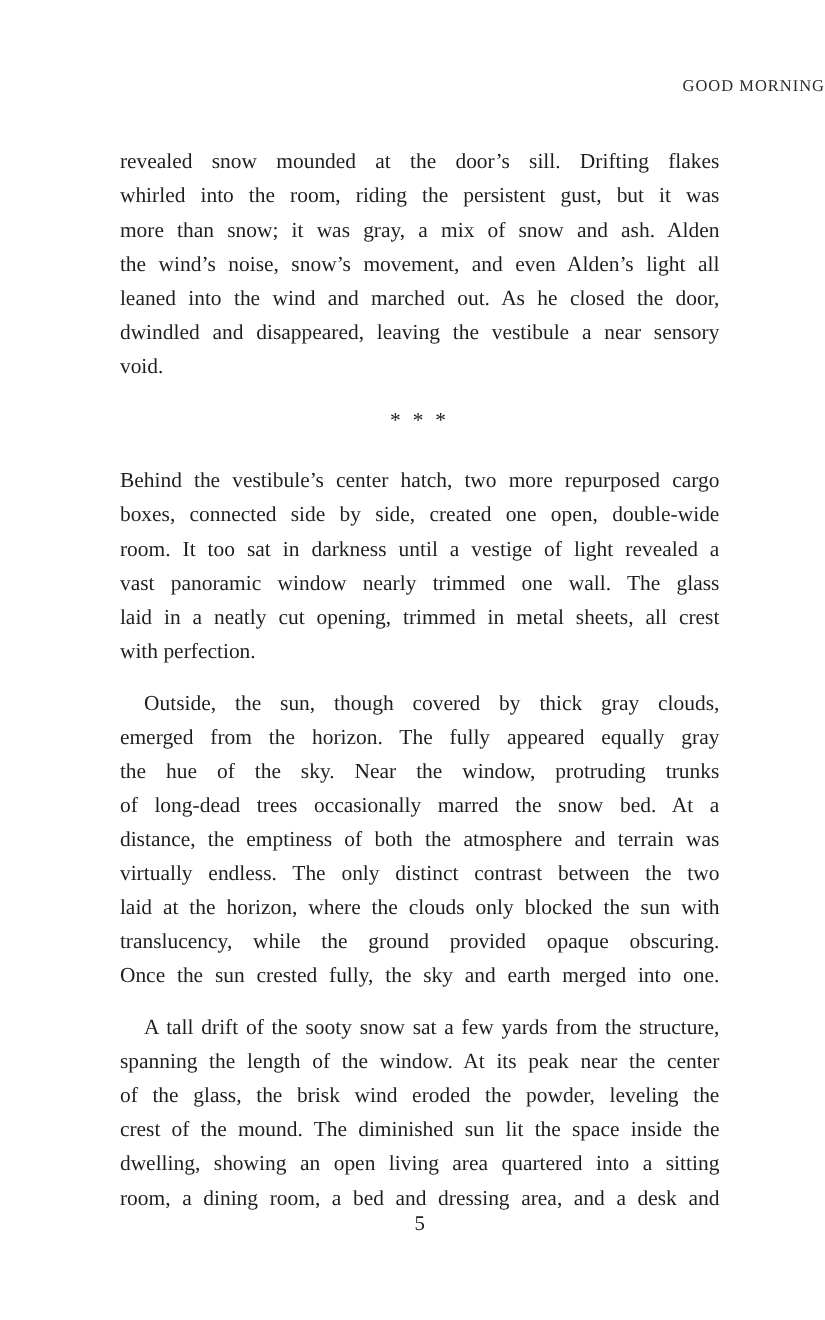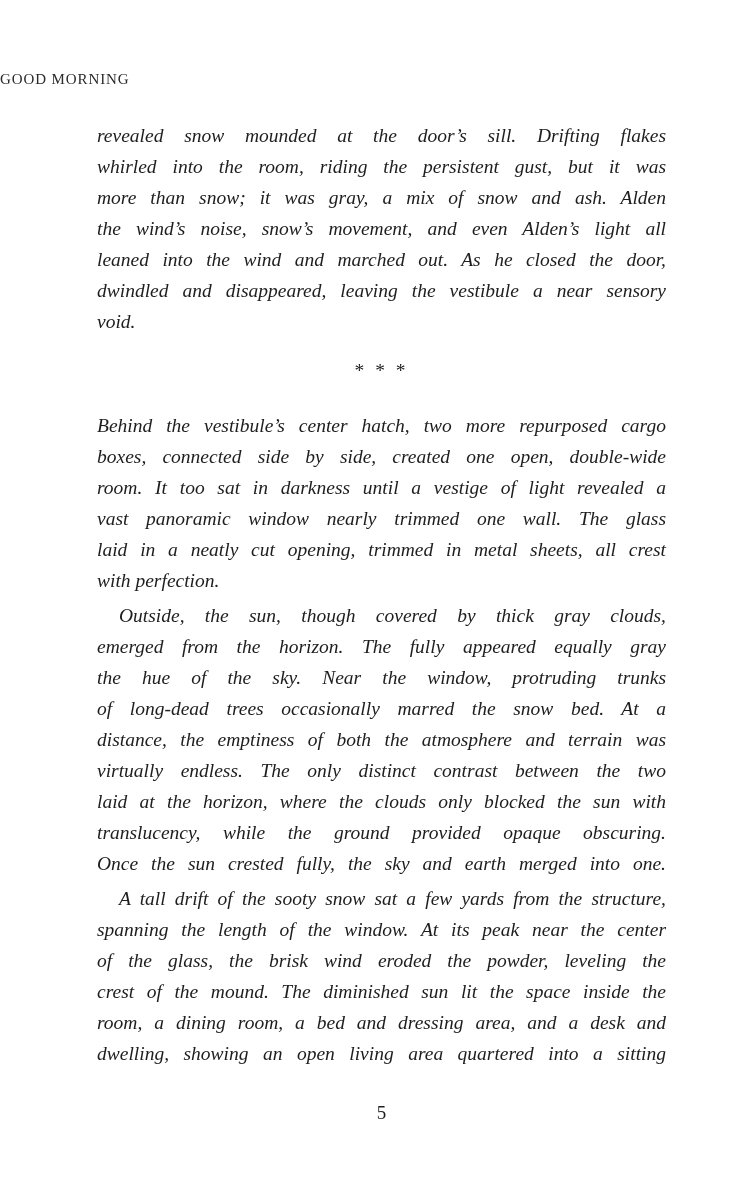--- a/index.html
+++ b/index.html
@@ -13,36 +13,35 @@
     background: #ffffff;
     font-family: "Liberation Serif", serif;
     color: #1e1e1e;
     overflow: hidden;
   }
   .running-header {
     position: absolute;
     top: 71px;
     left: 0;
     right: 0;
-    text-align: left;
+    text-align: right;
     font-size: 15px;
     letter-spacing: 0.9px;
     color: #2a2a2a;
   }
   .text-block {
     position: absolute;
     top: 116px;
     left: 93px;
     width: 577px;
     font-size: 19.5px;
     line-height: 31px;
   }
   .paragraph {
-    margin: 4px;
-    font-style: italic;
+    margin: 16px;
   }
   .line {
     text-align: justify;
     text-align-last: justify;
     hyphens: none;
   }
   .line.last {
     text-align-last: left;
   }
   .line.indent {
@@ -98,19 +97,19 @@
         <div class="line">virtually endless. The only distinct contrast between the two</div>
         <div class="line">laid at the horizon, where the clouds only blocked the sun with</div>
         <div class="line">translucency, while the ground provided opaque obscuring.</div>
         <div class="line">Once the sun crested fully, the sky and earth merged into one.</div>
       </div>
       <div class="paragraph">
         <div class="line indent">A tall drift of the sooty snow sat a few yards from the structure,</div>
         <div class="line">spanning the length of the window. At its peak near the center</div>
         <div class="line">of the glass, the brisk wind eroded the powder, leveling the</div>
         <div class="line">crest of the mound. The diminished sun lit the space inside the</div>
+        <div class="line">dwelling, showing an open living area quartered into a sitting</div>
         <div class="line">room, a dining room, a bed and dressing area, and a desk and</div>
-        <div class="line">dwelling, showing an open living area quartered into a sitting</div>
       </div>
     </div>
 
   <div class="page-number">5</div>
 </div>
 
 </body></html>

